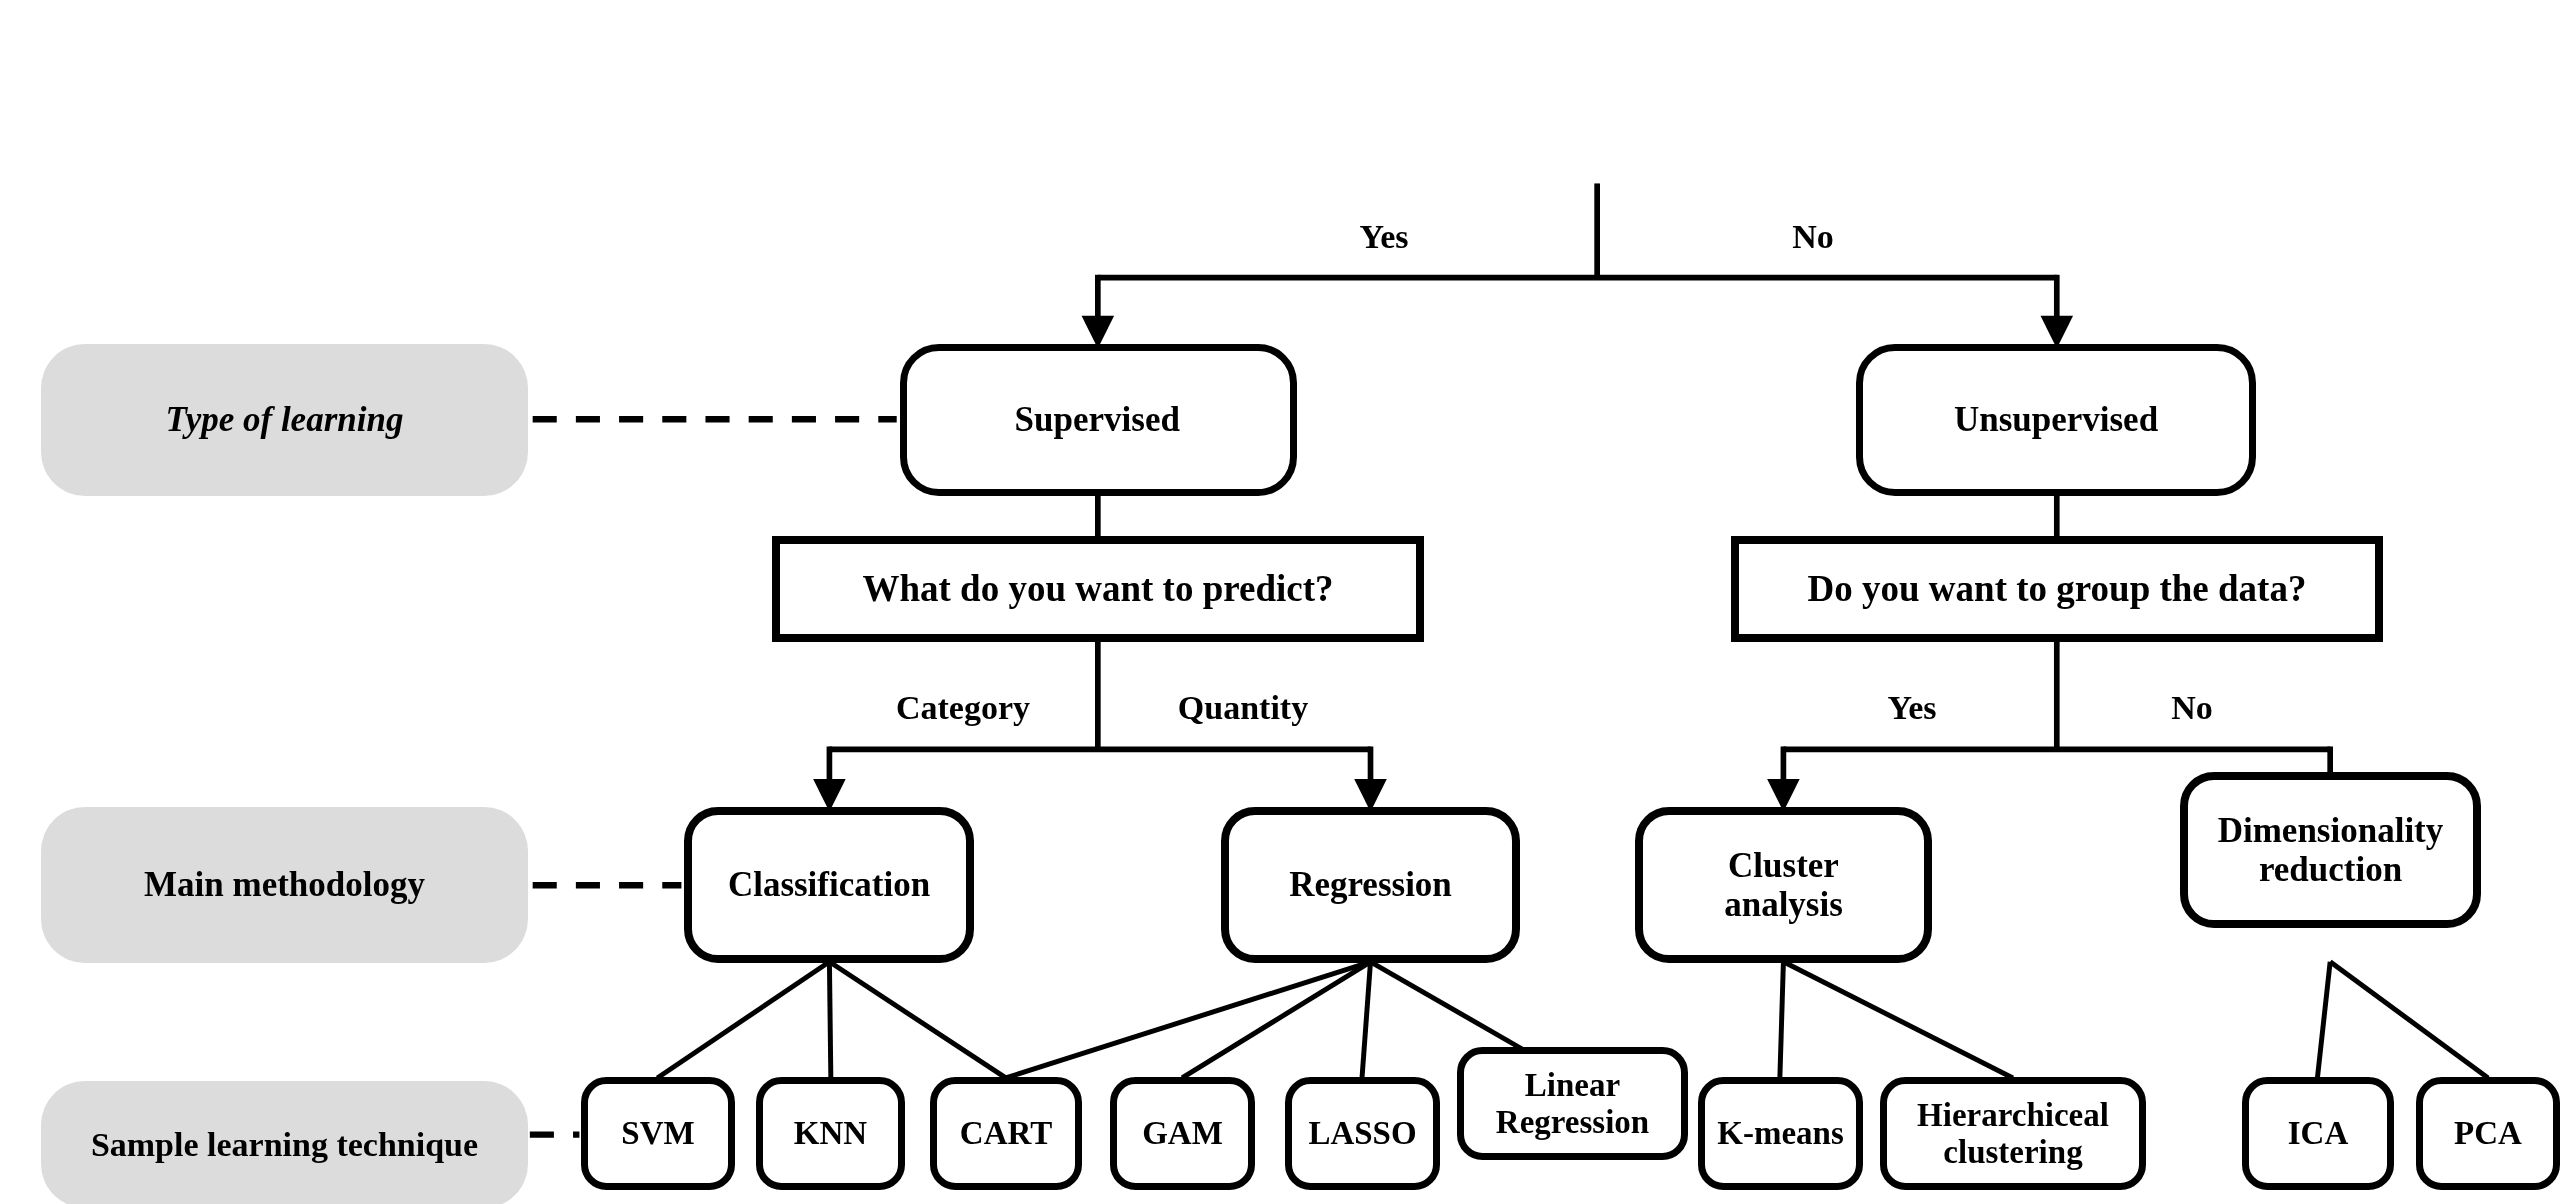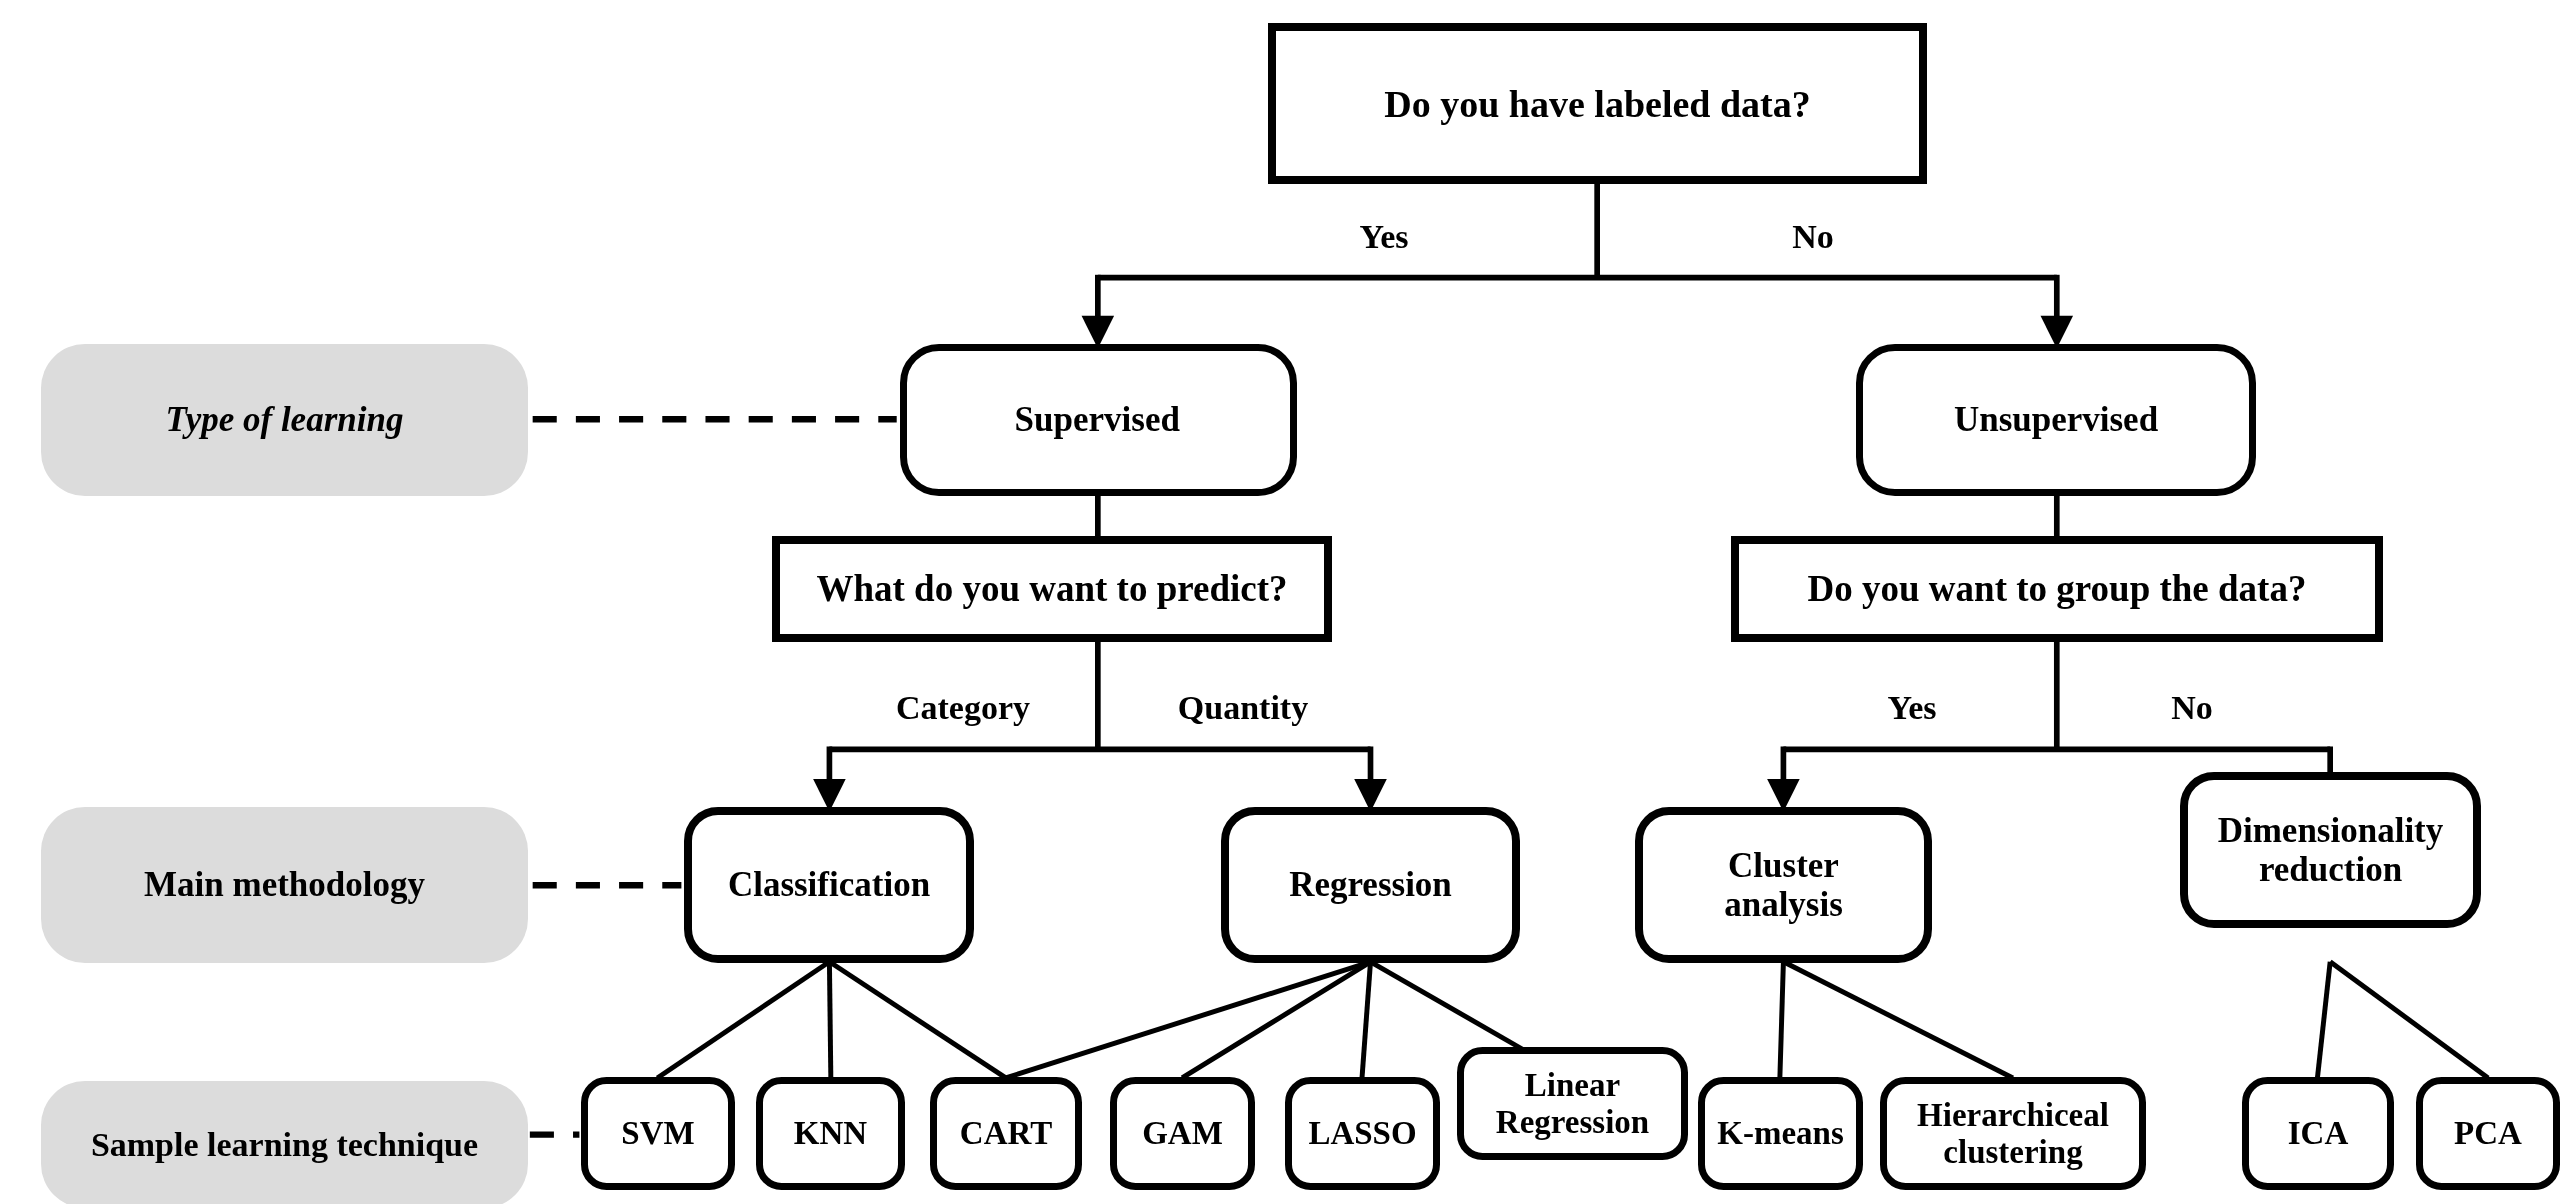--- a/index.html
+++ b/index.html
@@ -89,22 +89,21 @@
       <path d="M1912,1100 L1958,1100 L1935,1146 Z"></path>
       <path d="M2495,1100 L2541,1100 L2518,1146 Z"></path>
       <path d="M3267,1100 L3313,1100 L3290,1146 Z"></path>
     </g>
   </svg>
 
   <div class="rowlabel" style="left:41px;top:344px;width:487px;height:152px;font-style:italic;">Type of learning</div>
   <div class="rowlabel" style="left:41px;top:807px;width:487px;height:156px;">Main methodology</div>
   <div class="rowlabel" style="left:41px;top:1071px;width:487px;height:127px;font-size:34px;margin-top:10px;">Sample learning technique</div>
 
-  <div class="node question" style="left:1268px;top:23.4px;width:659px;height:161px;">Do you have labeled data?</div>
-  <div class="node question" style="left:772px;top:536px;width:560px;height:106px;font-size:37px;">What do you want to predict?</div>
+  <div class="node question" style="left:772px;top:536px;width:652px;height:106px;font-size:37px;">What do you want to predict?</div>
   <div class="node question" style="left:1731px;top:536px;width:652px;height:106px;font-size:37px;">Do you want to group the data?</div>
 
   <div class="node pill" style="left:900px;top:344px;width:397px;height:152px;padding-left:6px;">Supervised</div>
   <div class="node pill" style="left:1856px;top:344px;width:400px;height:152px;">Unsupervised</div>
 
   <div class="node method" style="left:684px;top:807px;width:290px;height:156px;">Classification</div>
   <div class="node method" style="left:1221px;top:807px;width:299px;height:156px;">Regression</div>
   <div class="node method pad-wide" style="left:1635px;top:807px;width:297px;height:156px;">Cluster analysis</div>
   <div class="node method" style="left:2180px;top:772px;width:301px;height:156px;">Dimensionality reduction</div>
 

